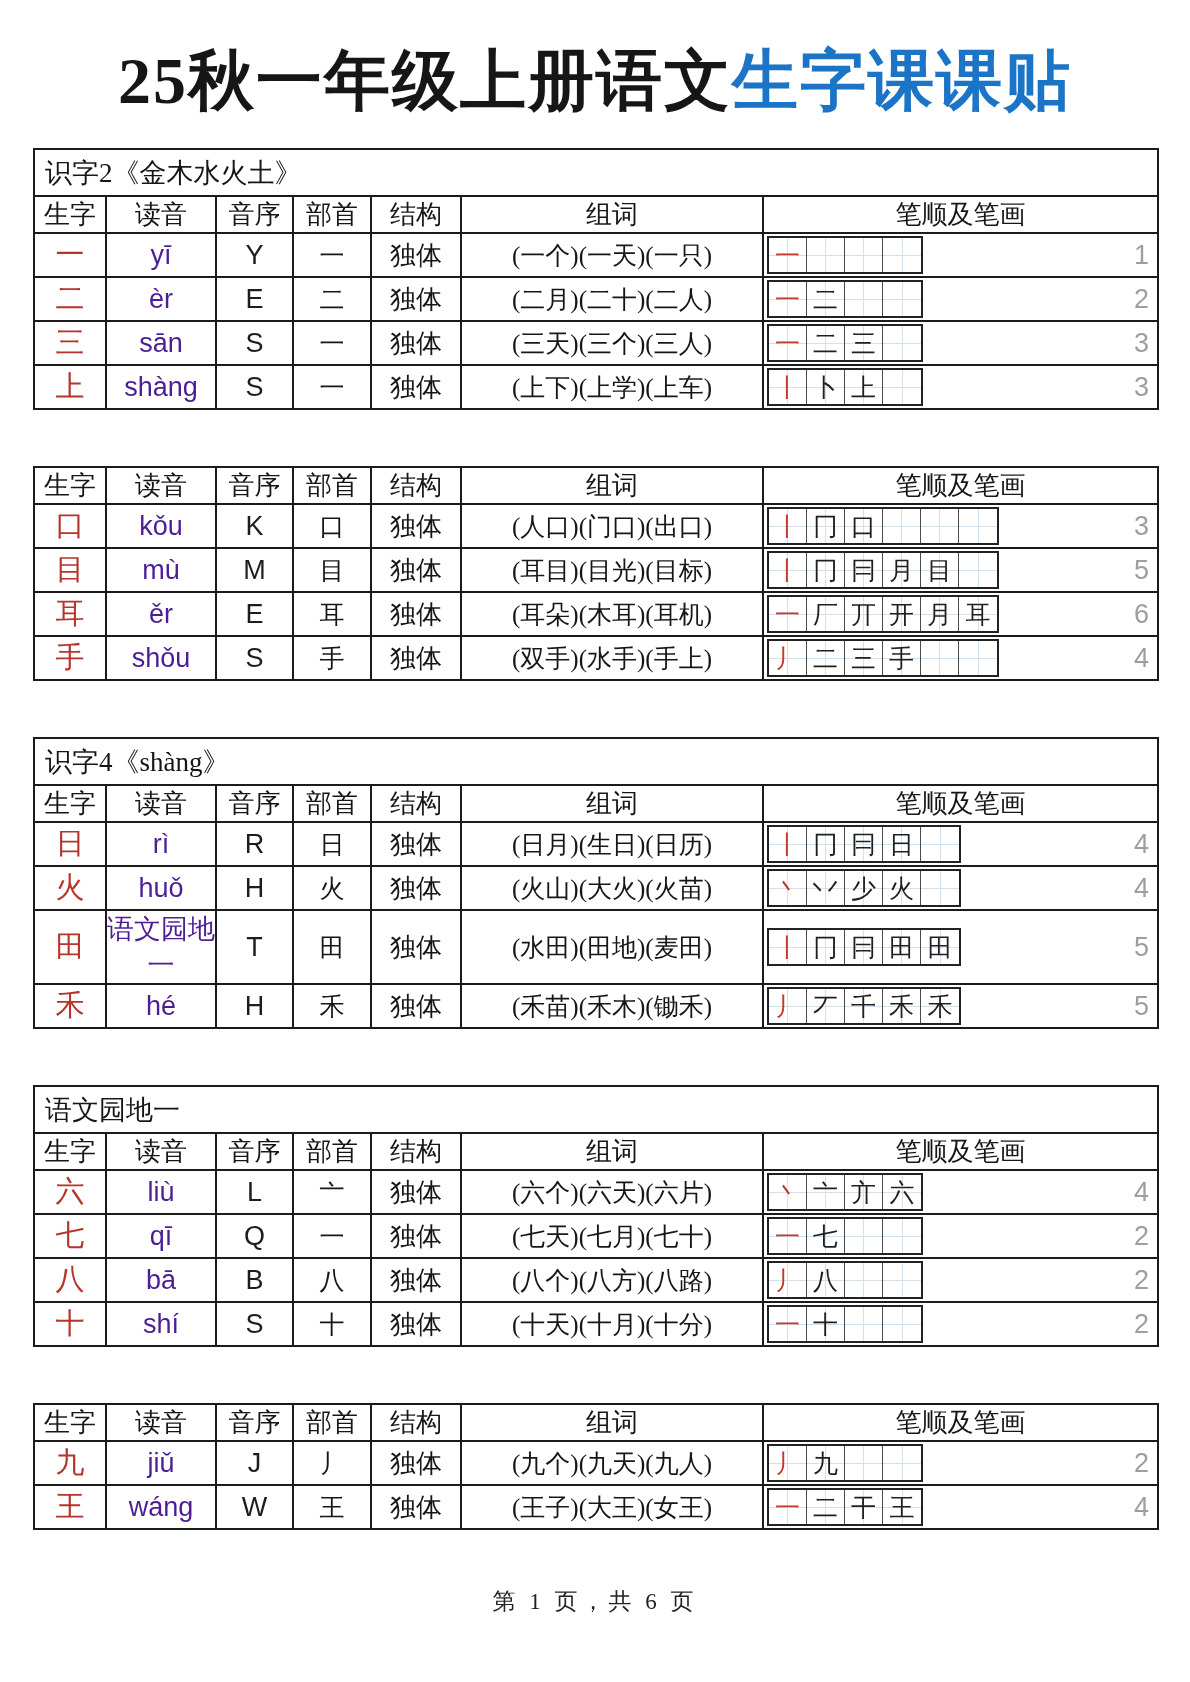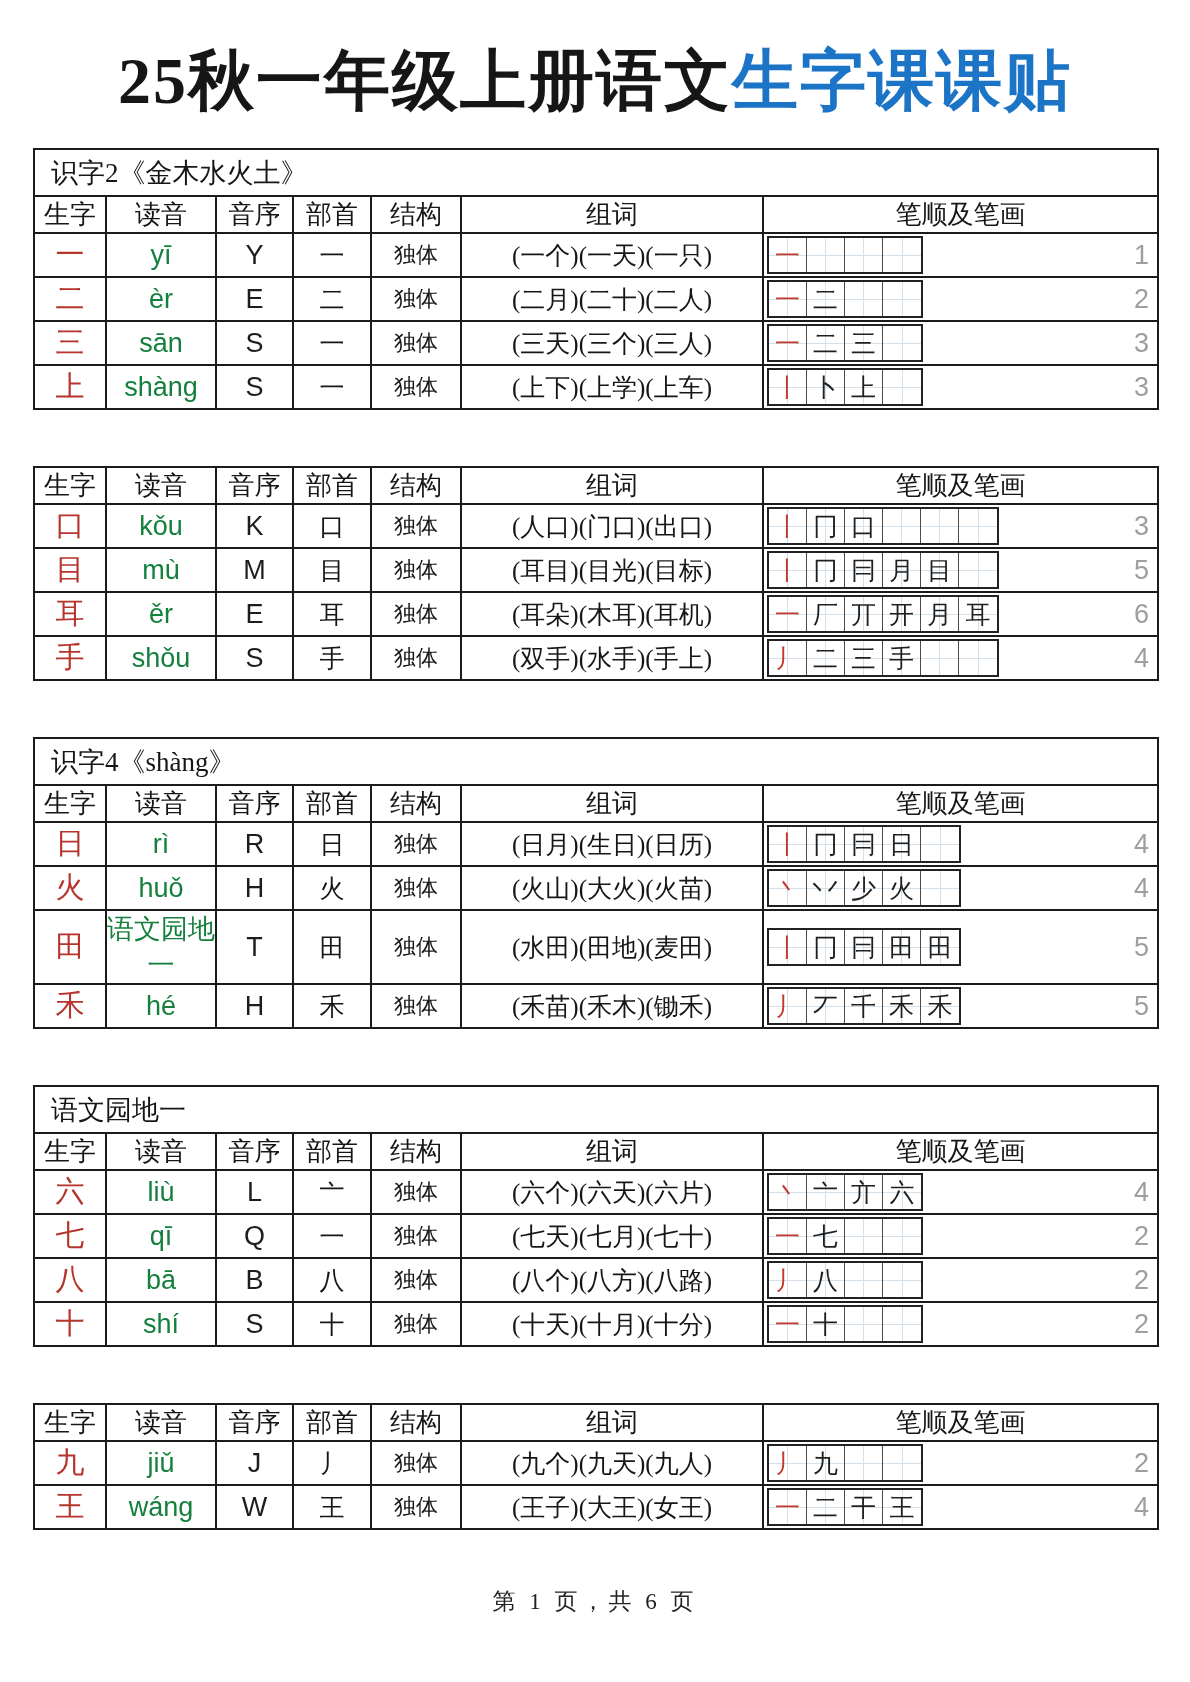--- a/index.html
+++ b/index.html
@@ -31,34 +31,34 @@
   table.sec{
     border-collapse:collapse;
     table-layout:fixed;
     width:1124px;
     margin:0 0 56px 33px;
   }
   table.sec td{border:2px solid #1b1b1b;vertical-align:middle;}
   td.sec-title{
     height:47px;
     font-size:27px;
-    padding-left:16px;
+    padding-left:10px;
     text-align:left;
   }
   td.th{
     height:36px;
     text-align:center;
     font-size:26px;
   }
   td.cell{height:42px;text-align:center;}
   td.char-cell{color:var(--char-red);font-size:29px;}
-  td.pinyin-cell{font-family:"Liberation Sans","DejaVu Sans",sans-serif;font-size:27px;color:#15803d;}
+  td.pinyin-cell{font-family:"Liberation Sans","DejaVu Sans",sans-serif;font-size:27px;color:#4c1d95;}
   td.initial-cell{font-family:"Liberation Sans","DejaVu Sans",sans-serif;font-size:27px;color:#1d1d1d;}
   td.radical-cell{font-size:25px;}
-  td.structure-cell{font-size:22px;}
+  td.structure-cell{font-size:26px;}
   td.words-cell{font-size:25px;white-space:nowrap;padding:0 2px;}
   td.stroke-td{padding:2px 8px 2px 3px;}
   .stroke-wrap{display:flex;align-items:center;justify-content:space-between;}
   .sgrid{display:flex;border:2px solid #222;background:#fff;}
   .gcell{
     width:38px;height:34px;
     border-right:1px solid #4a4a4a;
     display:flex;align-items:center;justify-content:center;
     font-size:25px;line-height:1;
     background:

